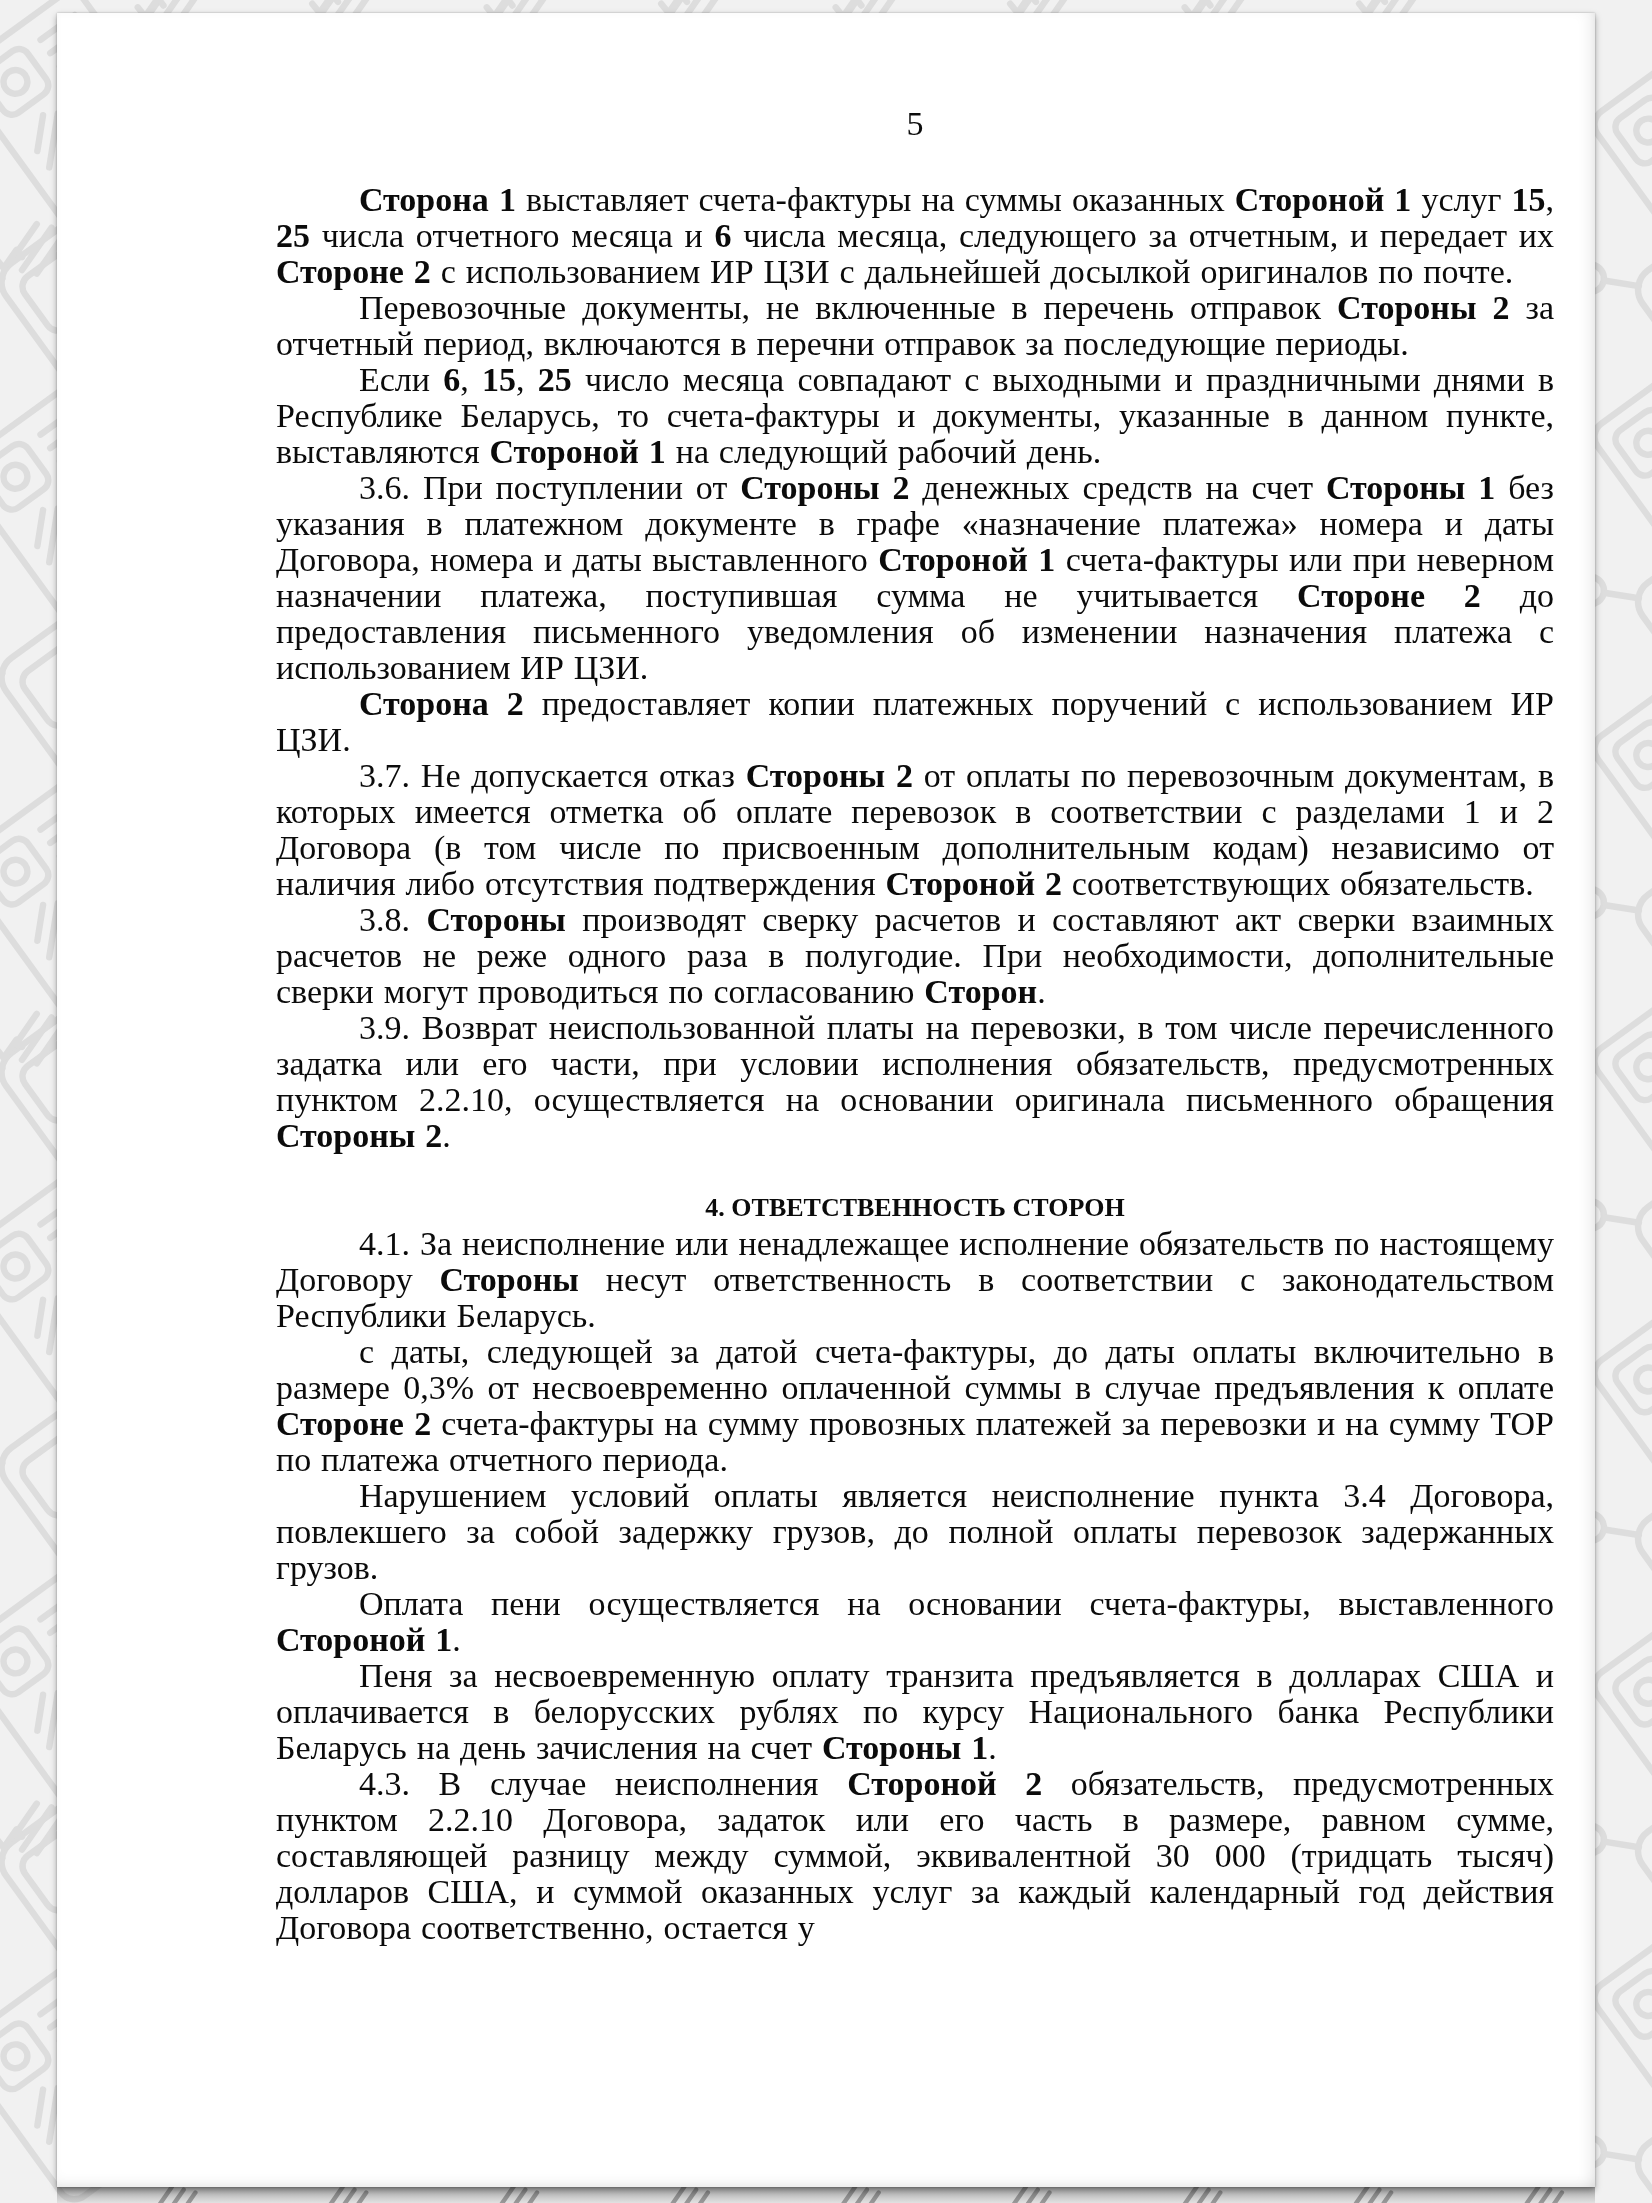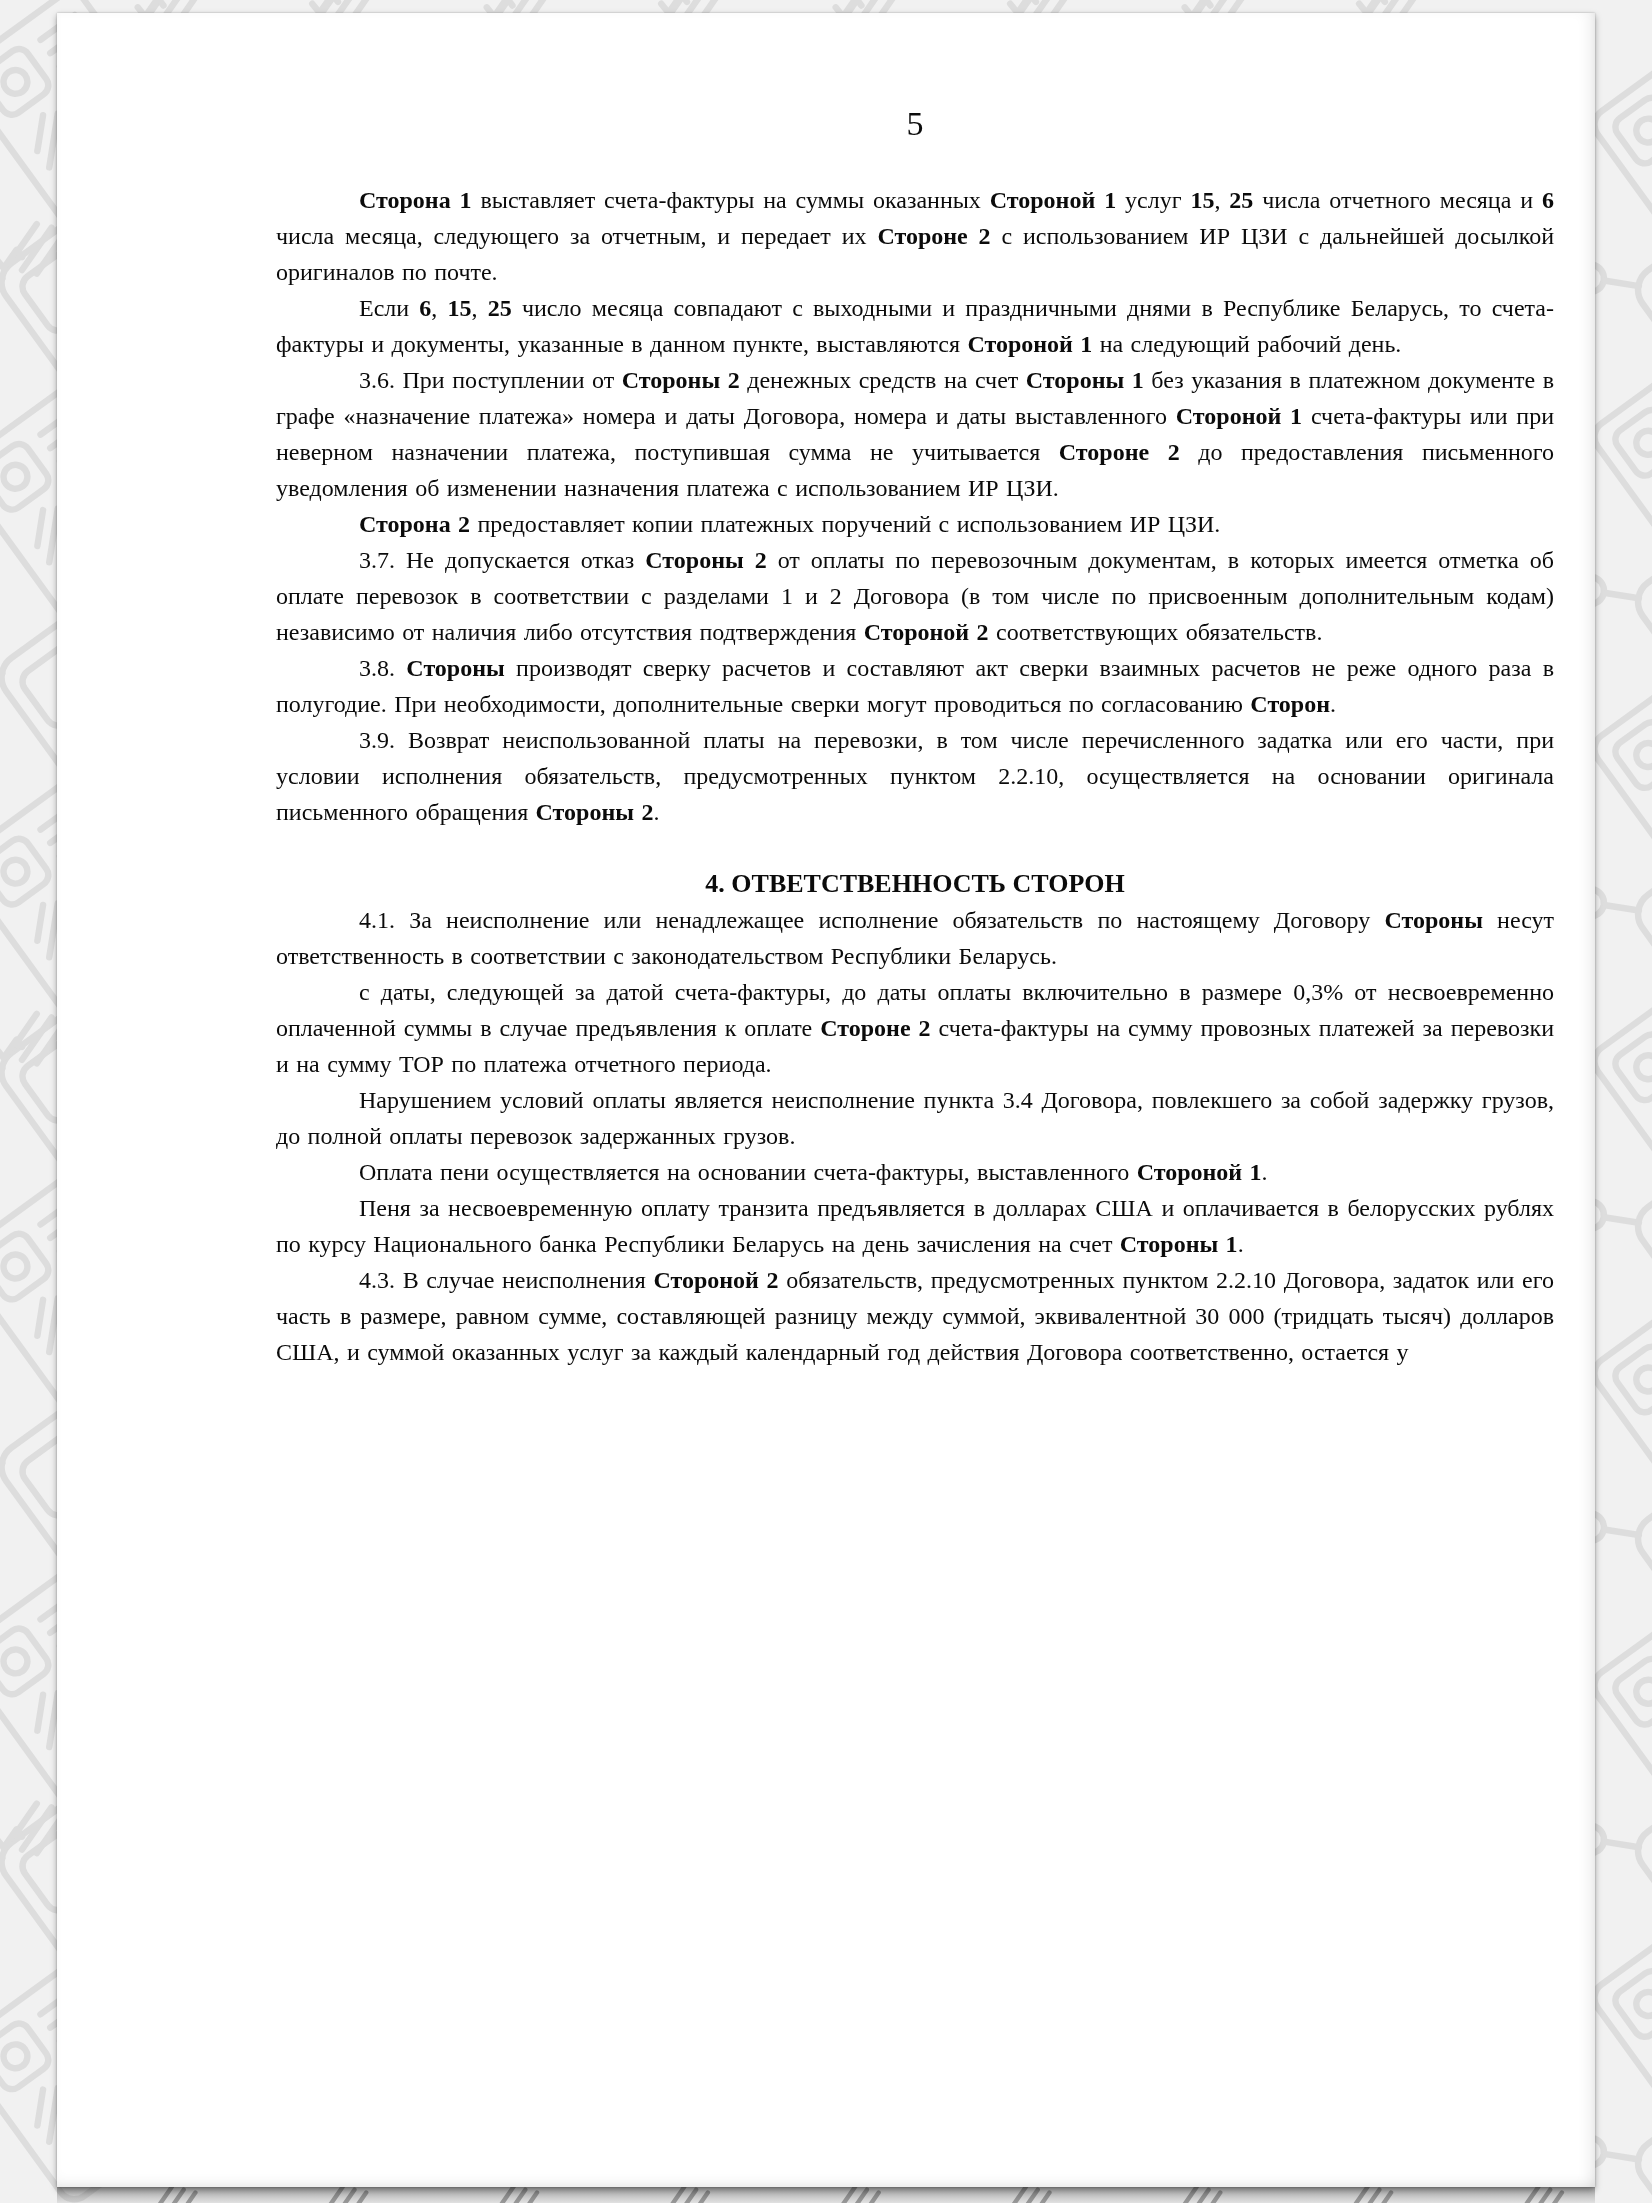--- a/index.html
+++ b/index.html
@@ -31,21 +31,21 @@
     overflow:hidden;
     box-shadow:0 2.8px 6.4px rgba(0,0,0,.35),0 0 1.8px rgba(0,0,0,.25),
       inset -11px 0 18.4px -11px rgba(0,0,0,.14),
       inset 0 -9.2px 14.7px -9.2px rgba(0,0,0,.12);
   }
   .page-number{
     text-align:center;font-size:34px;line-height:37px;margin:0 0 40px 0;
   }
   .para{
     margin:0;text-align:justify;text-indent:83px;
-    font-size:24px;line-height:36px;word-spacing:1.4px;
+    font-size:34px;line-height:36px;word-spacing:1.4px;
   }
   .heading{
     margin:36px 0 0 0;text-align:center;text-indent:0;
     font-size:26px;line-height:36px;font-weight:bold;
   }
   .para b,.heading b{font-weight:bold;}
 </style>
 </head>
 <body>
 
@@ -135,20 +135,21 @@
   <use href="#d-sq" class="doodle-dark" transform="translate(1462,2378) scale(0.8)"></use>
   <use href="#d-sq" class="doodle-dark" transform="translate(1648,2378) scale(0.8)"></use>
 </svg>
 
 <div class="bottom-strip"></div>
 
 <div class="sheet">
   <div class="page-number">5</div>
   <div id="doc-body">
       <p class="para"><b>Сторона 1</b><span> выставляет счета-фактуры на суммы оказанных </span><b>Стороной 1</b><span> услуг </span><b>15</b><span>, </span><b>25</b><span> числа отчетного месяца и </span><b>6</b><span> числа месяца, следующего за отчетным, и передает их </span><b>Стороне 2</b><span> с использованием ИР ЦЗИ с дальнейшей досылкой оригиналов по почте.</span></p>
+      <p class="para"><span>Перевозочные документы, не включенные в перечень отправок </span><b>Стороны 2</b><span> за отчетный период, включаются в перечни отправок за последующие периоды.</span></p>
       <p class="para"><span>Если </span><b>6</b><span>, </span><b>15</b><span>, </span><b>25</b><span> число месяца совпадают с выходными и праздничными днями в Республике Беларусь, то счета-фактуры и документы, указанные в данном пункте, выставляются  </span><b>Стороной 1</b><span> на следующий рабочий день.</span></p>
       <p class="para"><span>3.6. При поступлении от </span><b>Стороны 2</b><span> денежных средств на счет </span><b>Стороны 1</b><span> без указания в платежном документе в графе «назначение платежа» номера и даты Договора, номера и даты выставленного  </span><b>Стороной 1</b><span>  счета-фактуры или при неверном назначении платежа, поступившая сумма не учитывается </span><b>Стороне 2</b><span> до предоставления письменного уведомления об изменении назначения платежа с использованием ИР ЦЗИ.</span></p>
       <p class="para"><b>Сторона 2</b><span> предоставляет копии платежных поручений с использованием ИР ЦЗИ.</span></p>
       <p class="para"><span>3.7. Не допускается отказ </span><b>Стороны 2</b><span> от оплаты по перевозочным документам, в которых имеется отметка об оплате перевозок в соответствии с разделами 1 и 2 Договора (в том числе по присвоенным дополнительным кодам) независимо от наличия либо отсутствия подтверждения </span><b>Стороной 2</b><span> соответствующих обязательств.</span></p>
       <p class="para"><span>3.8. </span><b>Стороны</b><span> производят сверку расчетов и составляют акт сверки взаимных расчетов не реже одного раза в полугодие. При необходимости, дополнительные сверки могут проводиться по согласованию </span><b>Сторон</b><span>.</span></p>
       <p class="para"><span>3.9. Возврат неиспользованной платы на перевозки, в том числе перечисленного задатка или его части, при условии исполнения обязательств, предусмотренных пунктом 2.2.10, осуществляется на основании оригинала письменного обращения </span><b>Стороны 2</b><span>.</span></p>
       <p class="heading"><b>4. ОТВЕТСТВЕННОСТЬ СТОРОН</b></p>
       <p class="para"><span>4.1. За неисполнение или ненадлежащее исполнение обязательств по настоящему Договору </span><b>Стороны</b><span> несут ответственность в соответствии с законодательством Республики Беларусь.</span></p>
       <p class="para"><span>с даты, следующей за датой счета-фактуры, до даты оплаты включительно в размере 0,3% от несвоевременно оплаченной суммы в случае предъявления к оплате </span><b>Стороне 2</b><span> счета-фактуры на сумму провозных платежей за перевозки и на сумму ТОР по платежа отчетного периода.</span></p>
       <p class="para"><span>Нарушением условий оплаты является неисполнение пункта 3.4 Договора, повлекшего за собой задержку грузов, до полной оплаты перевозок задержанных грузов.</span></p>

